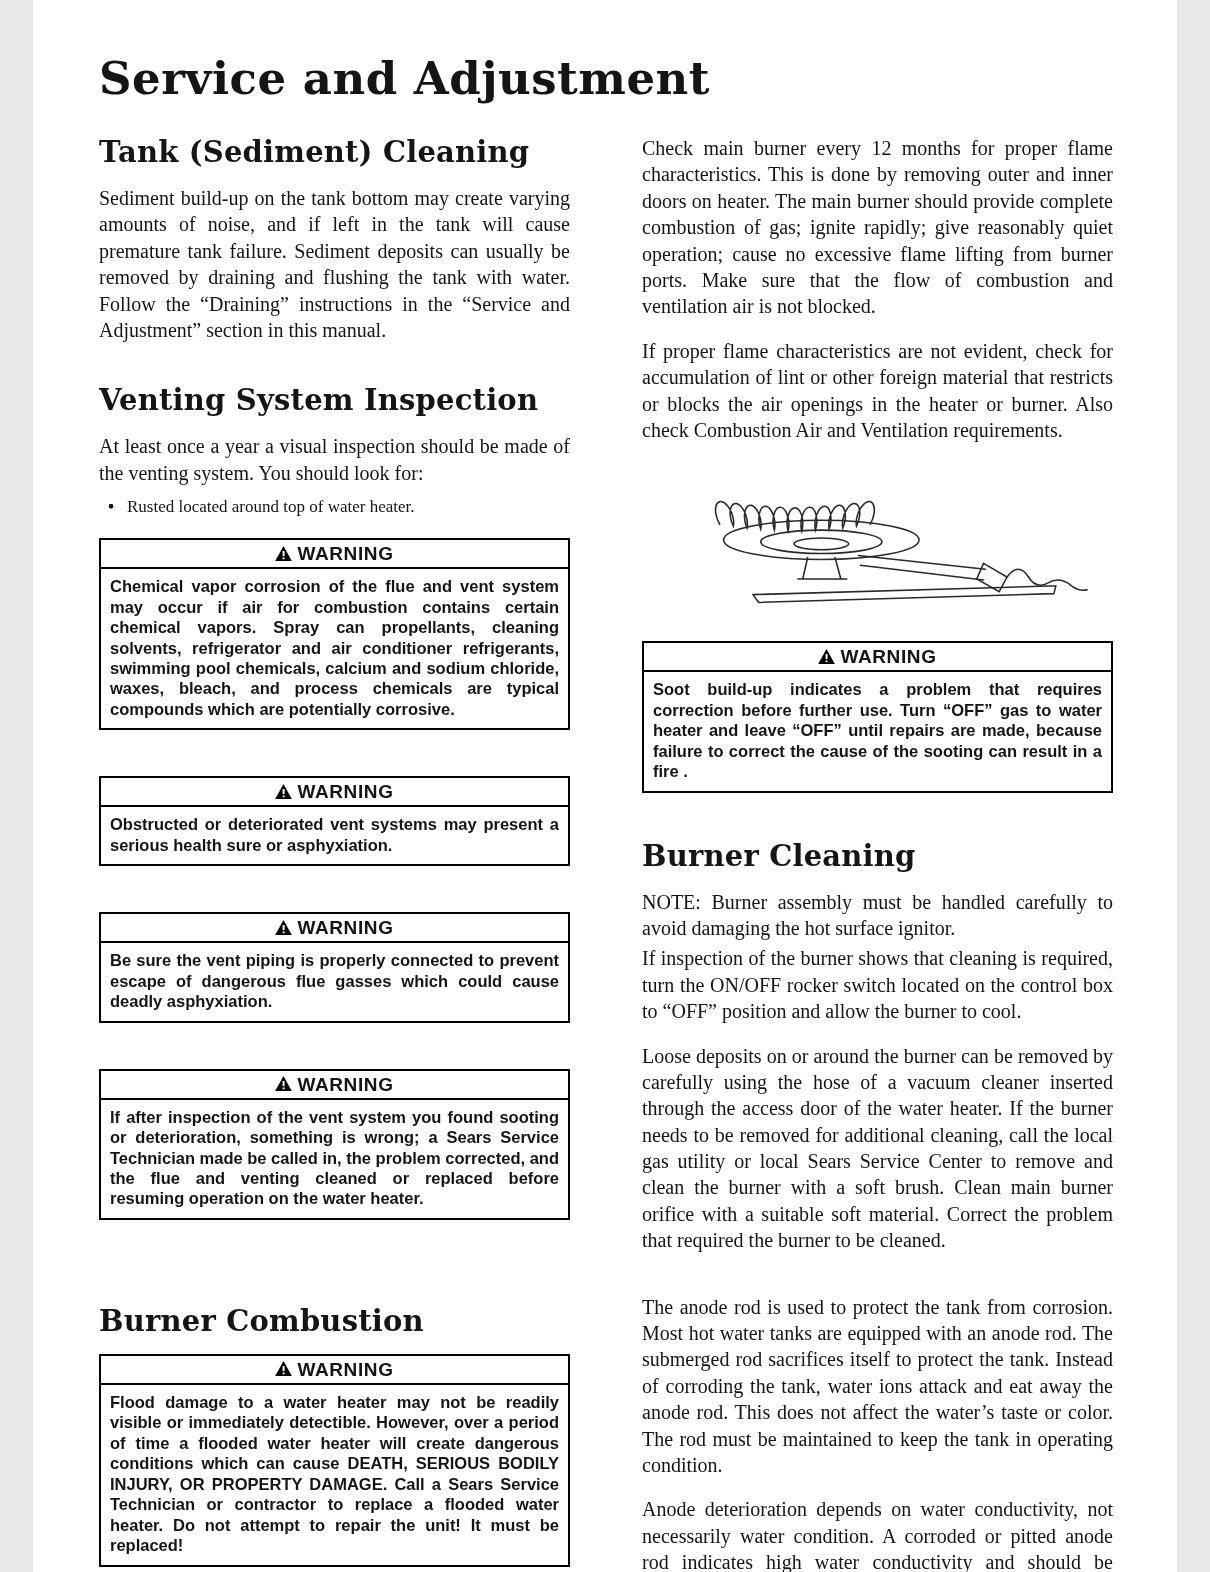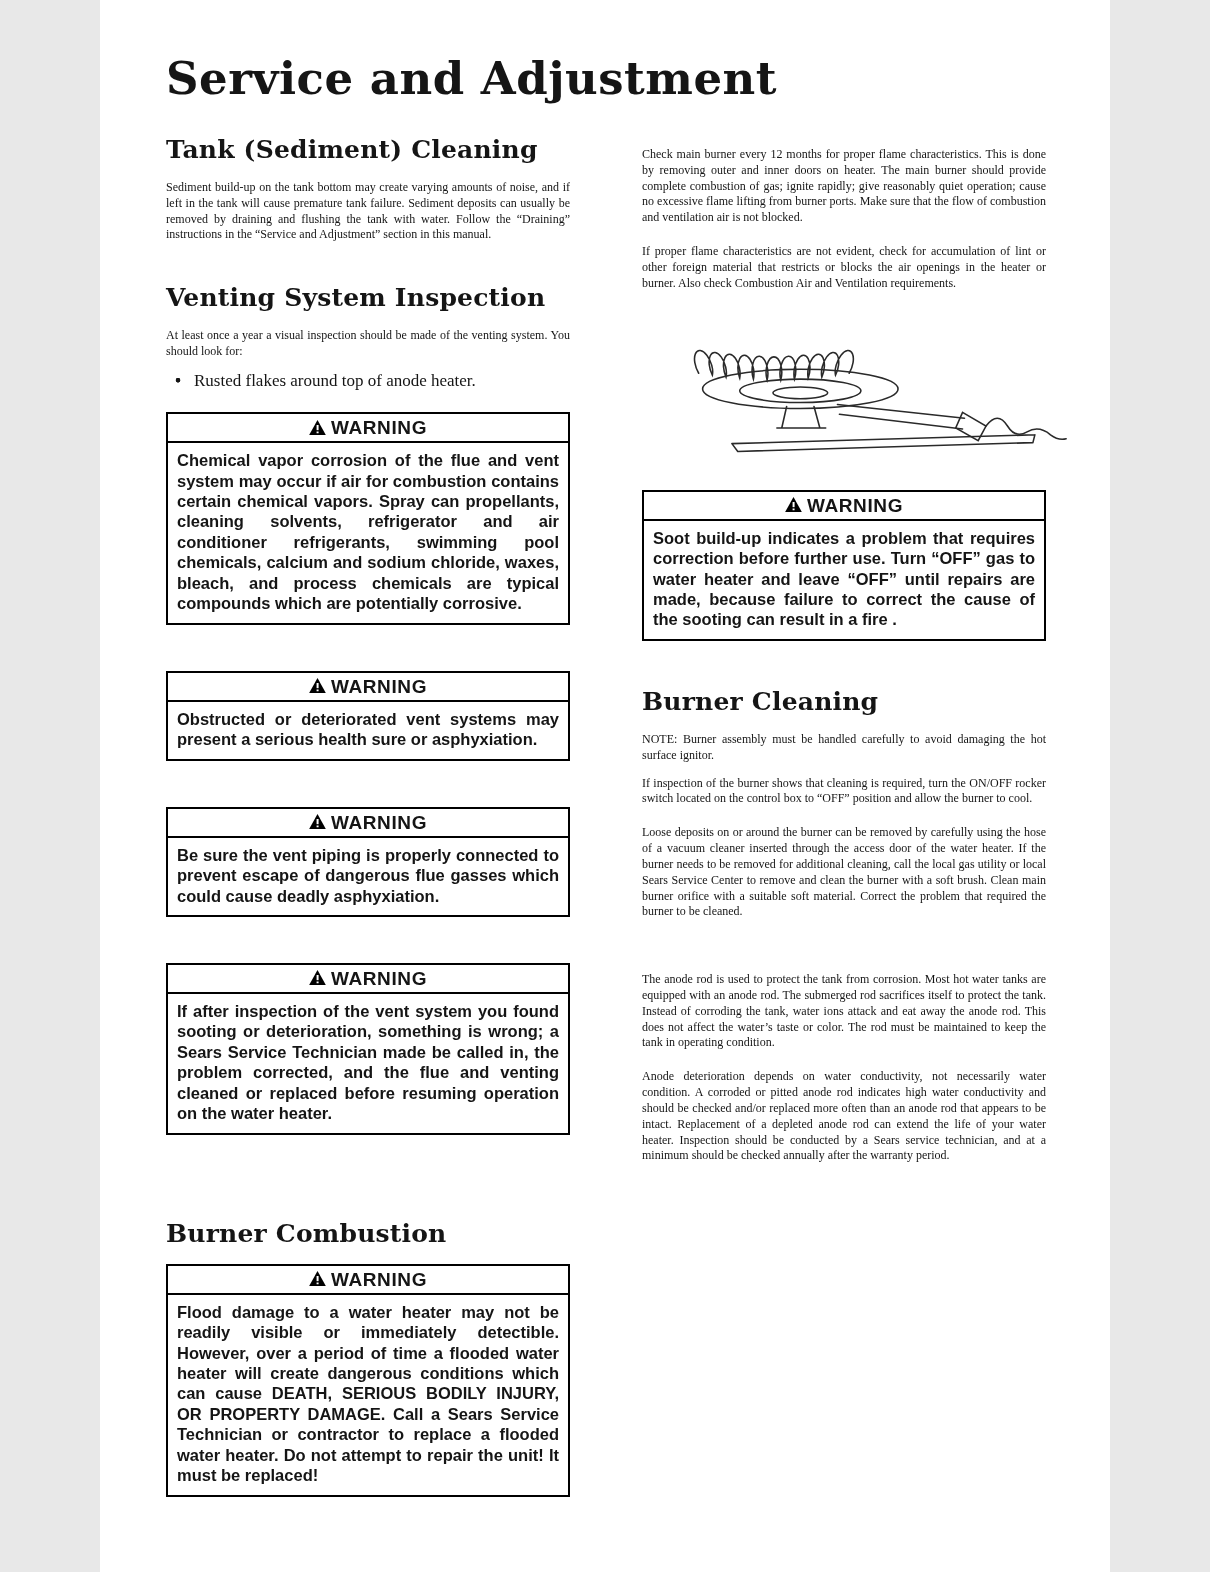--- a/index.html
+++ b/index.html
@@ -1,49 +1,49 @@
 <!DOCTYPE html>
 <html><head>
 <meta charset="utf-8">
 <style>
   html, body { margin: 0; padding: 0; background: #e8e8e8; }
   .page {
-    width: 1010px;
+    width: 1144px;
     height: 1572px;
     margin: 0 auto;
     background: #ffffff;
     box-sizing: border-box;
     padding: 44px 64px 26px 66px;
     color: #151515;
     display: flex;
     flex-direction: column;
     overflow: hidden;
   }
   h1.doc-title {
     font-family: "DejaVu Serif", serif;
     font-weight: bold;
     font-size: 45px;
     letter-spacing: 0.5px;
     margin: 8px 0 30px 0;
   }
   h2.section-heading {
     font-family: "DejaVu Serif", serif;
     font-weight: bold;
-    font-size: 25px;
+    font-size: 29px;
     letter-spacing: 0.2px;
     margin: 0 0 16px 0;
   }
   .columns { display: flex; gap: 72px; flex: 1 1 auto; align-items: flex-start; }
   .col { flex: 1 1 0; min-width: 0; }
   p.body {
     font-family: "Liberation Serif", serif;
-    font-size: 12px;
+    font-size: 20px;
     line-height: 1.32;
     text-align: justify;
-    margin: 12px 0 18px 0;
+    margin: 0 0 18px 0;
   }
   p.body.bold { font-weight: normal; margin-bottom: 4px; }
   .spacer-lg { height: 38px; }
   .spacer-md { height: 22px; }
   ul.checks { list-style: none; margin: 2px 0 20px 0; padding: 0; }
   ul.checks li {
     font-family: "Liberation Serif", serif;
     font-size: 17px;
     line-height: 1.3;
     position: relative;
@@ -100,21 +100,21 @@
       <h2 class="section-heading">Tank (Sediment) Cleaning</h2>
       <p class="body">Sediment build-up on the tank bottom may create varying amounts of noise, and if left in the tank will cause premature tank failure. Sediment deposits can usually be removed by draining and flushing the tank with water. Follow the “Draining” instructions in the “Service and Adjustment” section in this manual.</p>
 
       <div class="spacer-md"></div>
 
       <h2 class="section-heading">Venting System Inspection</h2>
       <p class="body" style="margin-bottom:8px">At least once a year a visual inspection should be made of the venting system. You should look for:</p>
       <ul class="checks">
         <li><span class="dot">●</span></li>
         <li><span class="dot">●</span></li>
-        <li><span class="dot">●</span><span>Rusted flakes around top of anode heater.</span></li>
+        <li><span class="dot">●</span><span>Rusted located around top of water heater.</span></li>
       </ul>
 
       <div class="warning-box">
         <div class="warning-head">
           <span class="warn-icon">
             <svg width="17" height="15" viewBox="0 0 20 18">
                 <path d="M10 0 L20 18 L0 18 Z" fill="#000"></path>
                 <rect x="8.9" y="6" width="2.4" height="6.2" fill="#fff"></rect>
                 <rect x="8.9" y="13.8" width="2.4" height="2.1" fill="#fff"></rect>
               </svg>

